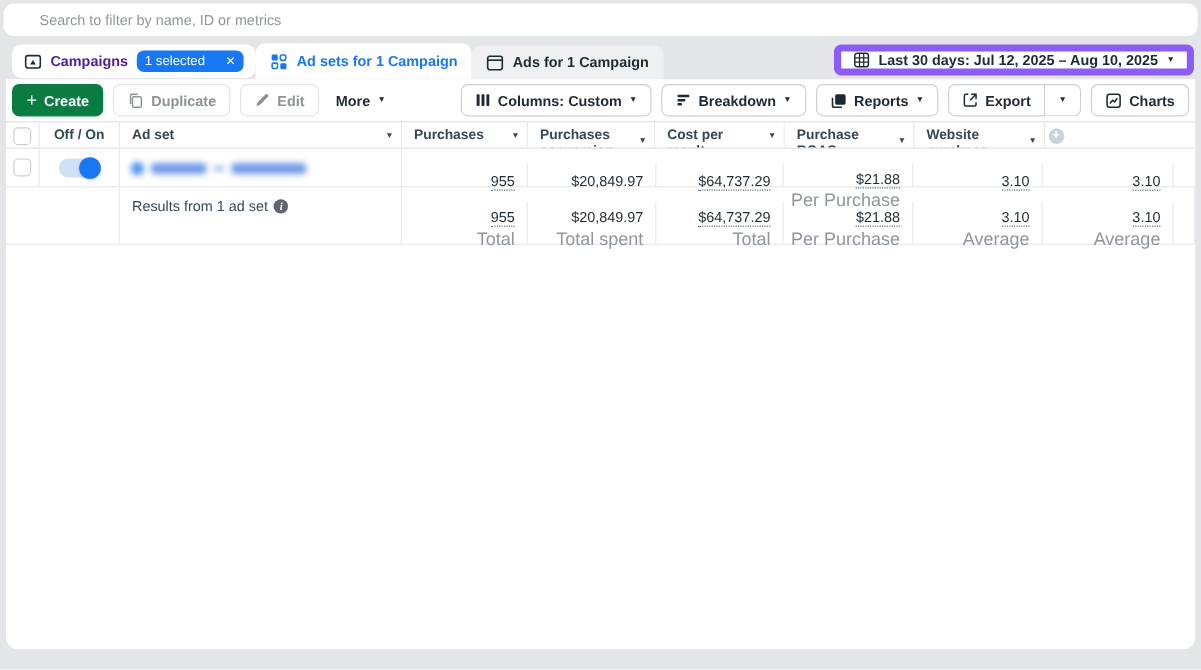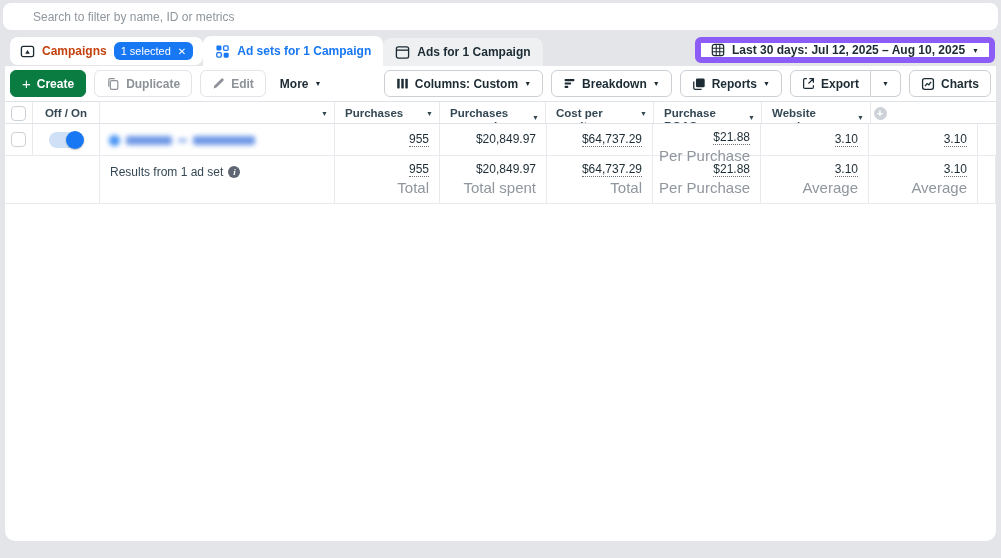--- a/index.html
+++ b/index.html
@@ -20,24 +20,24 @@
     border:none; outline:none; width:100%; height:100%; background:transparent;
     font-family:inherit; font-size:12px; padding-left:30px; color:#1c2b33;
   }
   .search-bar input::placeholder{ color:#8f969d; }
   
   .tab-row{ position:absolute; top:36px; left:10px; height:30px; display:flex; align-items:flex-end; }
   .campaigns-pill{
     height:28px; background:#fff; border-radius:8px; display:flex; align-items:center;
     gap:7px; padding:0 10px; margin-bottom:1px; cursor:pointer;
   }
-  .campaigns-pill .lbl{ font-size:12px; font-weight:bold; color:#c2410c; }
+  .campaigns-pill .lbl{ font-size:12px; font-weight:bold; color:#4c1d95; }
   .badge{
     background:#1877f2; color:#fff; border-radius:6px; font-size:11px;
-    padding:3px 7px; display:flex; align-items:center; gap:7px; cursor:pointer;
+    padding:3px 7px; display:flex; align-items:center; gap:17px; cursor:pointer;
   }
   .badge .x{ font-size:10px; cursor:pointer; }
   .tab{
     height:30px; display:flex; align-items:center; gap:7px; padding:0 12px;
     border-radius:8px 8px 0 0; font-size:12px; font-weight:bold; cursor:pointer;
     margin-left:0;
   }
   .tab.active{ background:#fff; color:#1877f2; }
   .tab.inactive{ background:#eef0f2; color:#1c2b33; margin-bottom:0px; height:28px; border-radius:8px 8px 0 0; }
   
@@ -103,21 +103,21 @@
     width:34px; height:16px; border-radius:9px; background:#cfe0f7; margin:8px auto 0 auto;
     position:relative; cursor:pointer;
   }
   .toggle .knob{
     position:absolute; right:-1px; top:-1px; width:18px; height:18px; border-radius:50%;
     background:#1877f2; box-shadow:0 1px 2px rgba(0,0,0,.25);
   }
   .blur-name{ display:flex; align-items:center; gap:6px; padding:11px 0 0 9px; filter:blur(2.5px); opacity:.8; }
   .blur-name .dot{ width:11px; height:11px; border-radius:50%; background:#1877f2; flex:none; }
   .blur-name .seg{ height:9px; border-radius:2px; background:#4a7fe0; }
-  .num-cell{ text-align:right; padding:8px 10px 0 0; font-size:12px; color:#1c2b33; }
+  .num-cell{ text-align:right; padding:8px 10px 0 0; font-size:12px; color:#1c2b33;margin-top:12px; }
   .num-cell.tall{ padding-top:6px; }
   .dotted{ border-bottom:1px dotted #6b7076; }
   .sub{ font-size:15px; color:#90969e; margin-top:3px; border:none; }
   .srow{ height:48px; border-bottom:1px solid #e8eaee; }
   .srow .cell{ border-right:1px solid #e8eaee; }
   .srow .cell.noline{ border-right:none; }
   .results-label{ padding:9px 0 0 10px; font-size:12px; color:#344854; display:flex; align-items:center; gap:5px; }
   .info-dot{
     width:12px; height:12px; border-radius:50%; background:#5f6673; color:#fff;
     font-size:9px; font-family:"Liberation Serif", serif; font-style:italic; font-weight:bold;
@@ -253,20 +253,21 @@
   <div class="tbl">
 
     <div class="trow thead">
       <div class="cell c-check">
         <div class="checkbox"></div>
       </div>
       <div class="cell c-onoff">
         <div class="hlabel center">Off / On</div>
       </div>
       <div class="cell c-adset">
+        <div class="hlabel">Ad set</div>
         <span class="sort-caret">▼</span>
       </div>
       <div class="cell c-purch">
         <div class="hlabel">Purchases</div>
         <span class="sort-caret">▼</span>
       </div>
       <div class="cell c-pval">
         <div class="hlabel">
           <div>Purchases</div>
           <div>conversion value</div>

